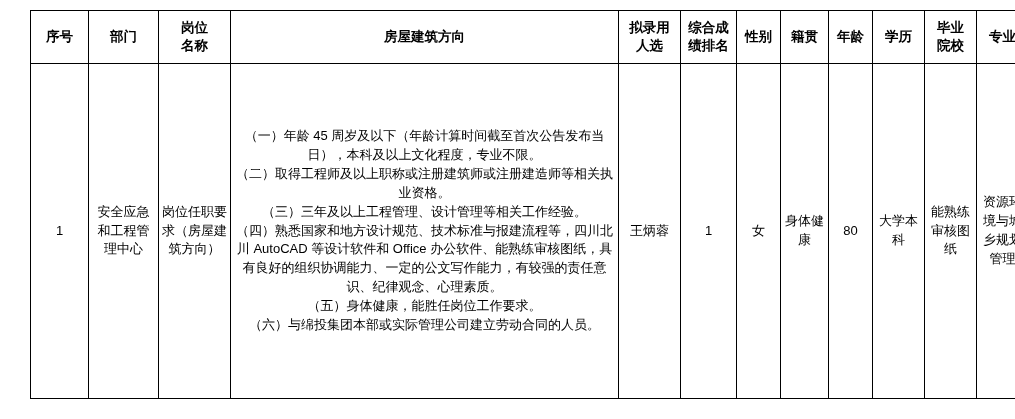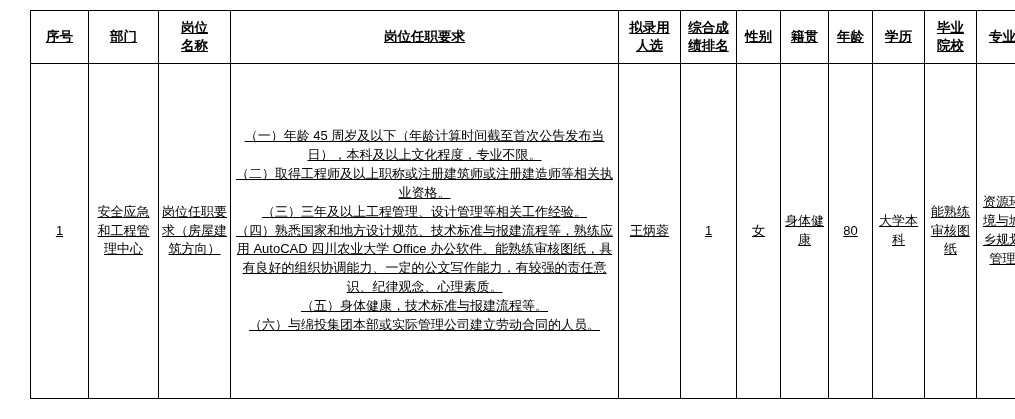--- a/index.html
+++ b/index.html
@@ -12,21 +12,20 @@
     height: 419px;
     font-family: "Liberation Sans", "DejaVu Sans", sans-serif;
     color: #000000;
   }
   .sheet {
     position: relative;
     width: 870px;
     height: 419px;
     box-sizing: border-box;
     padding: 10px 8px 12px 30px;
-    text-decoration: underline;
   }
   table.job-table {
     border-collapse: collapse;
     table-layout: fixed;
     width: 958px;
     margin: 0;
   }
   table.job-table th,
   table.job-table td {
     border: 1px solid #000000;
@@ -98,21 +97,21 @@
       <col class="c-major">
     </colgroup>
     <thead>
       <tr>
         <th>序号</th>
         <th>部门</th>
         <th>
           <div>岗位</div>
           <div>名称</div>
         </th>
-        <th>岗位任职要求</th>
+        <th>房屋建筑方向</th>
         <th>
           <div>拟录用</div>
           <div>人选</div>
         </th>
         <th>
           <div>综合成</div>
           <div>绩排名</div>
         </th>
         <th>性别</th>
         <th>籍贯</th>
@@ -127,22 +126,22 @@
     </thead>
     <tbody>
       <tr>
         <td class="body-row">1</td>
         <td class="body-row narrow-text">安全应急和工程管理中心</td>
         <td class="body-row narrow-text">岗位任职要求（房屋建筑方向）</td>
         <td class="body-row req-cell">
           <p>（一）年龄 45 周岁及以下（年龄计算时间截至首次公告发布当日），本科及以上文化程度，专业不限。</p>
           <p>（二）取得工程师及以上职称或注册建筑师或注册建造师等相关执业资格。</p>
           <p>（三）三年及以上工程管理、设计管理等相关工作经验。</p>
-          <p>（四）熟悉国家和地方设计规范、技术标准与报建流程等，熟练应用 AutoCAD 四川农业大学 Office 办公软件、能熟练审核图纸，具有良好的组织协调能力、一定的公文写作能力，有较强的责任意识、纪律观念、心理素质。</p>
-          <p>（五）身体健康，技术标准与报建流程等。</p>
+          <p>（四）熟悉国家和地方设计规范、技术标准与报建流程等，四川北川 AutoCAD 等设计软件和 Office 办公软件、能熟练审核图纸，具有良好的组织协调能力、一定的公文写作能力，有较强的责任意识、纪律观念、心理素质。</p>
+          <p>（五）身体健康，能胜任岗位工作要求。</p>
           <p>（六）与绵投集团本部或实际管理公司建立劳动合同的人员。</p>
         </td>
         <td class="body-row">王炳蓉</td>
         <td class="body-row">1</td>
         <td class="body-row">女</td>
         <td class="body-row vert-3">身体健康</td>
         <td class="body-row">80</td>
         <td class="body-row vert-3">大学本科</td>
         <td class="body-row vert-3">能熟练审核图纸</td>
         <td class="body-row vert-3">资源环境与城乡规划管理</td>

